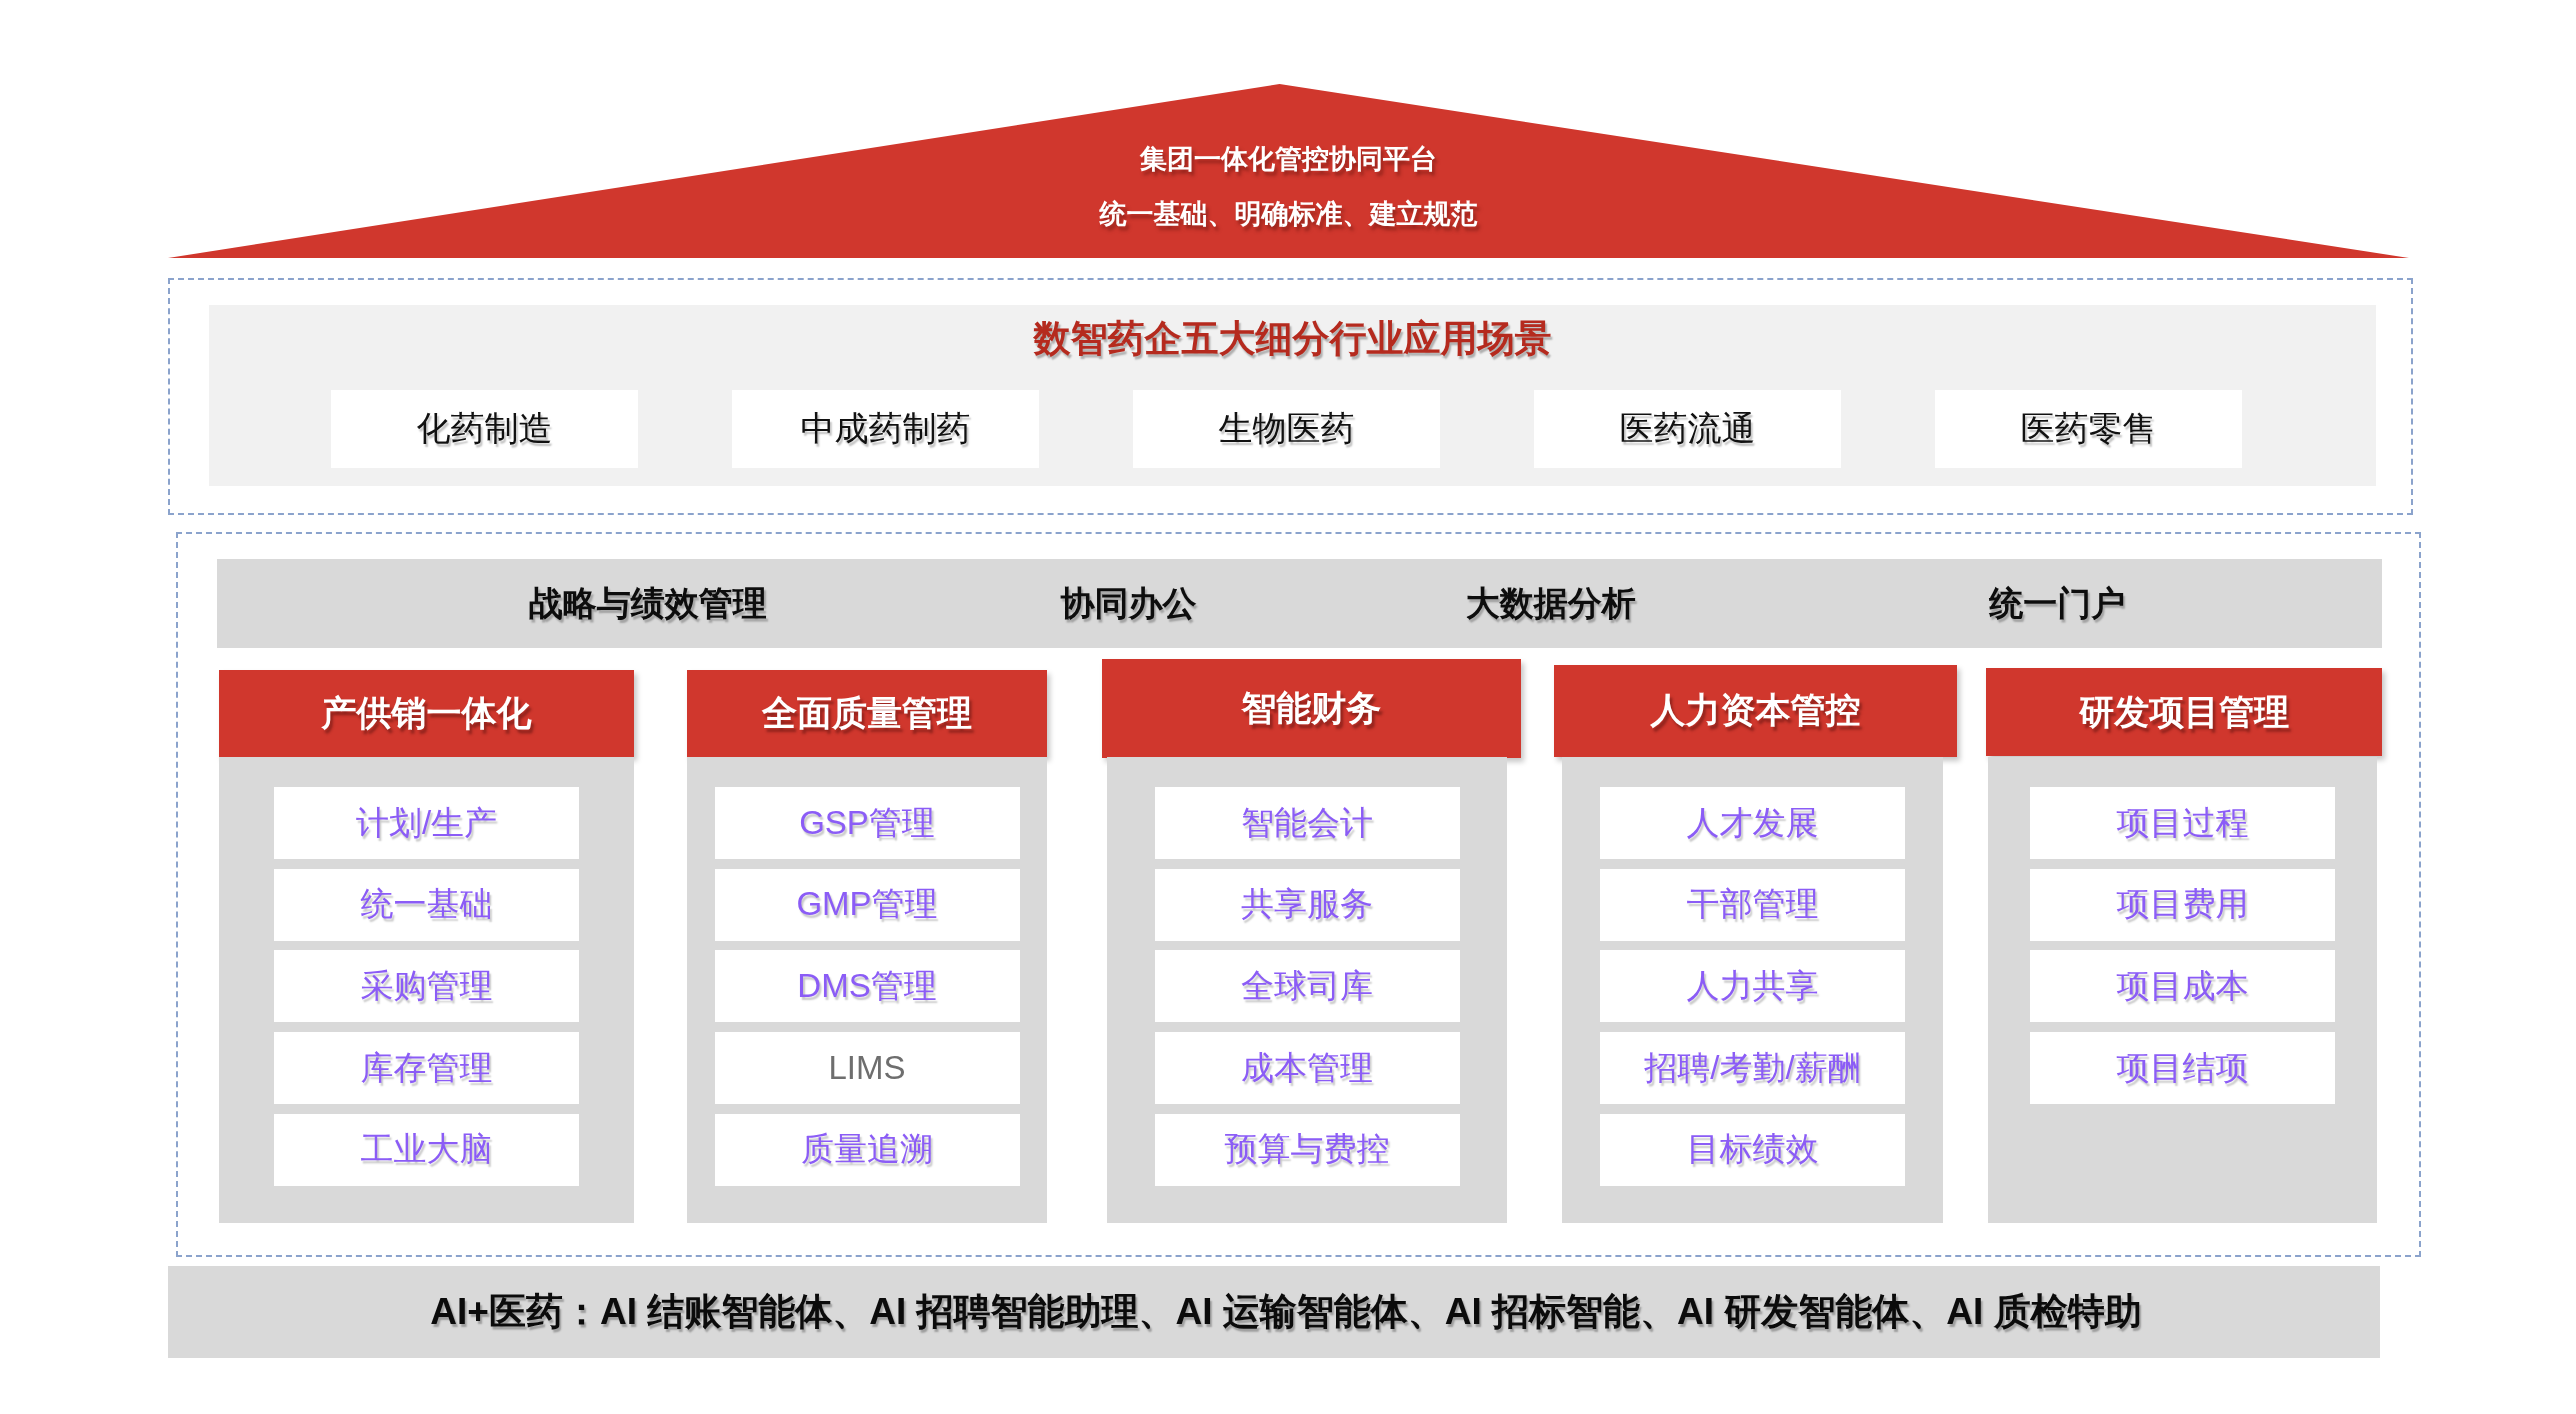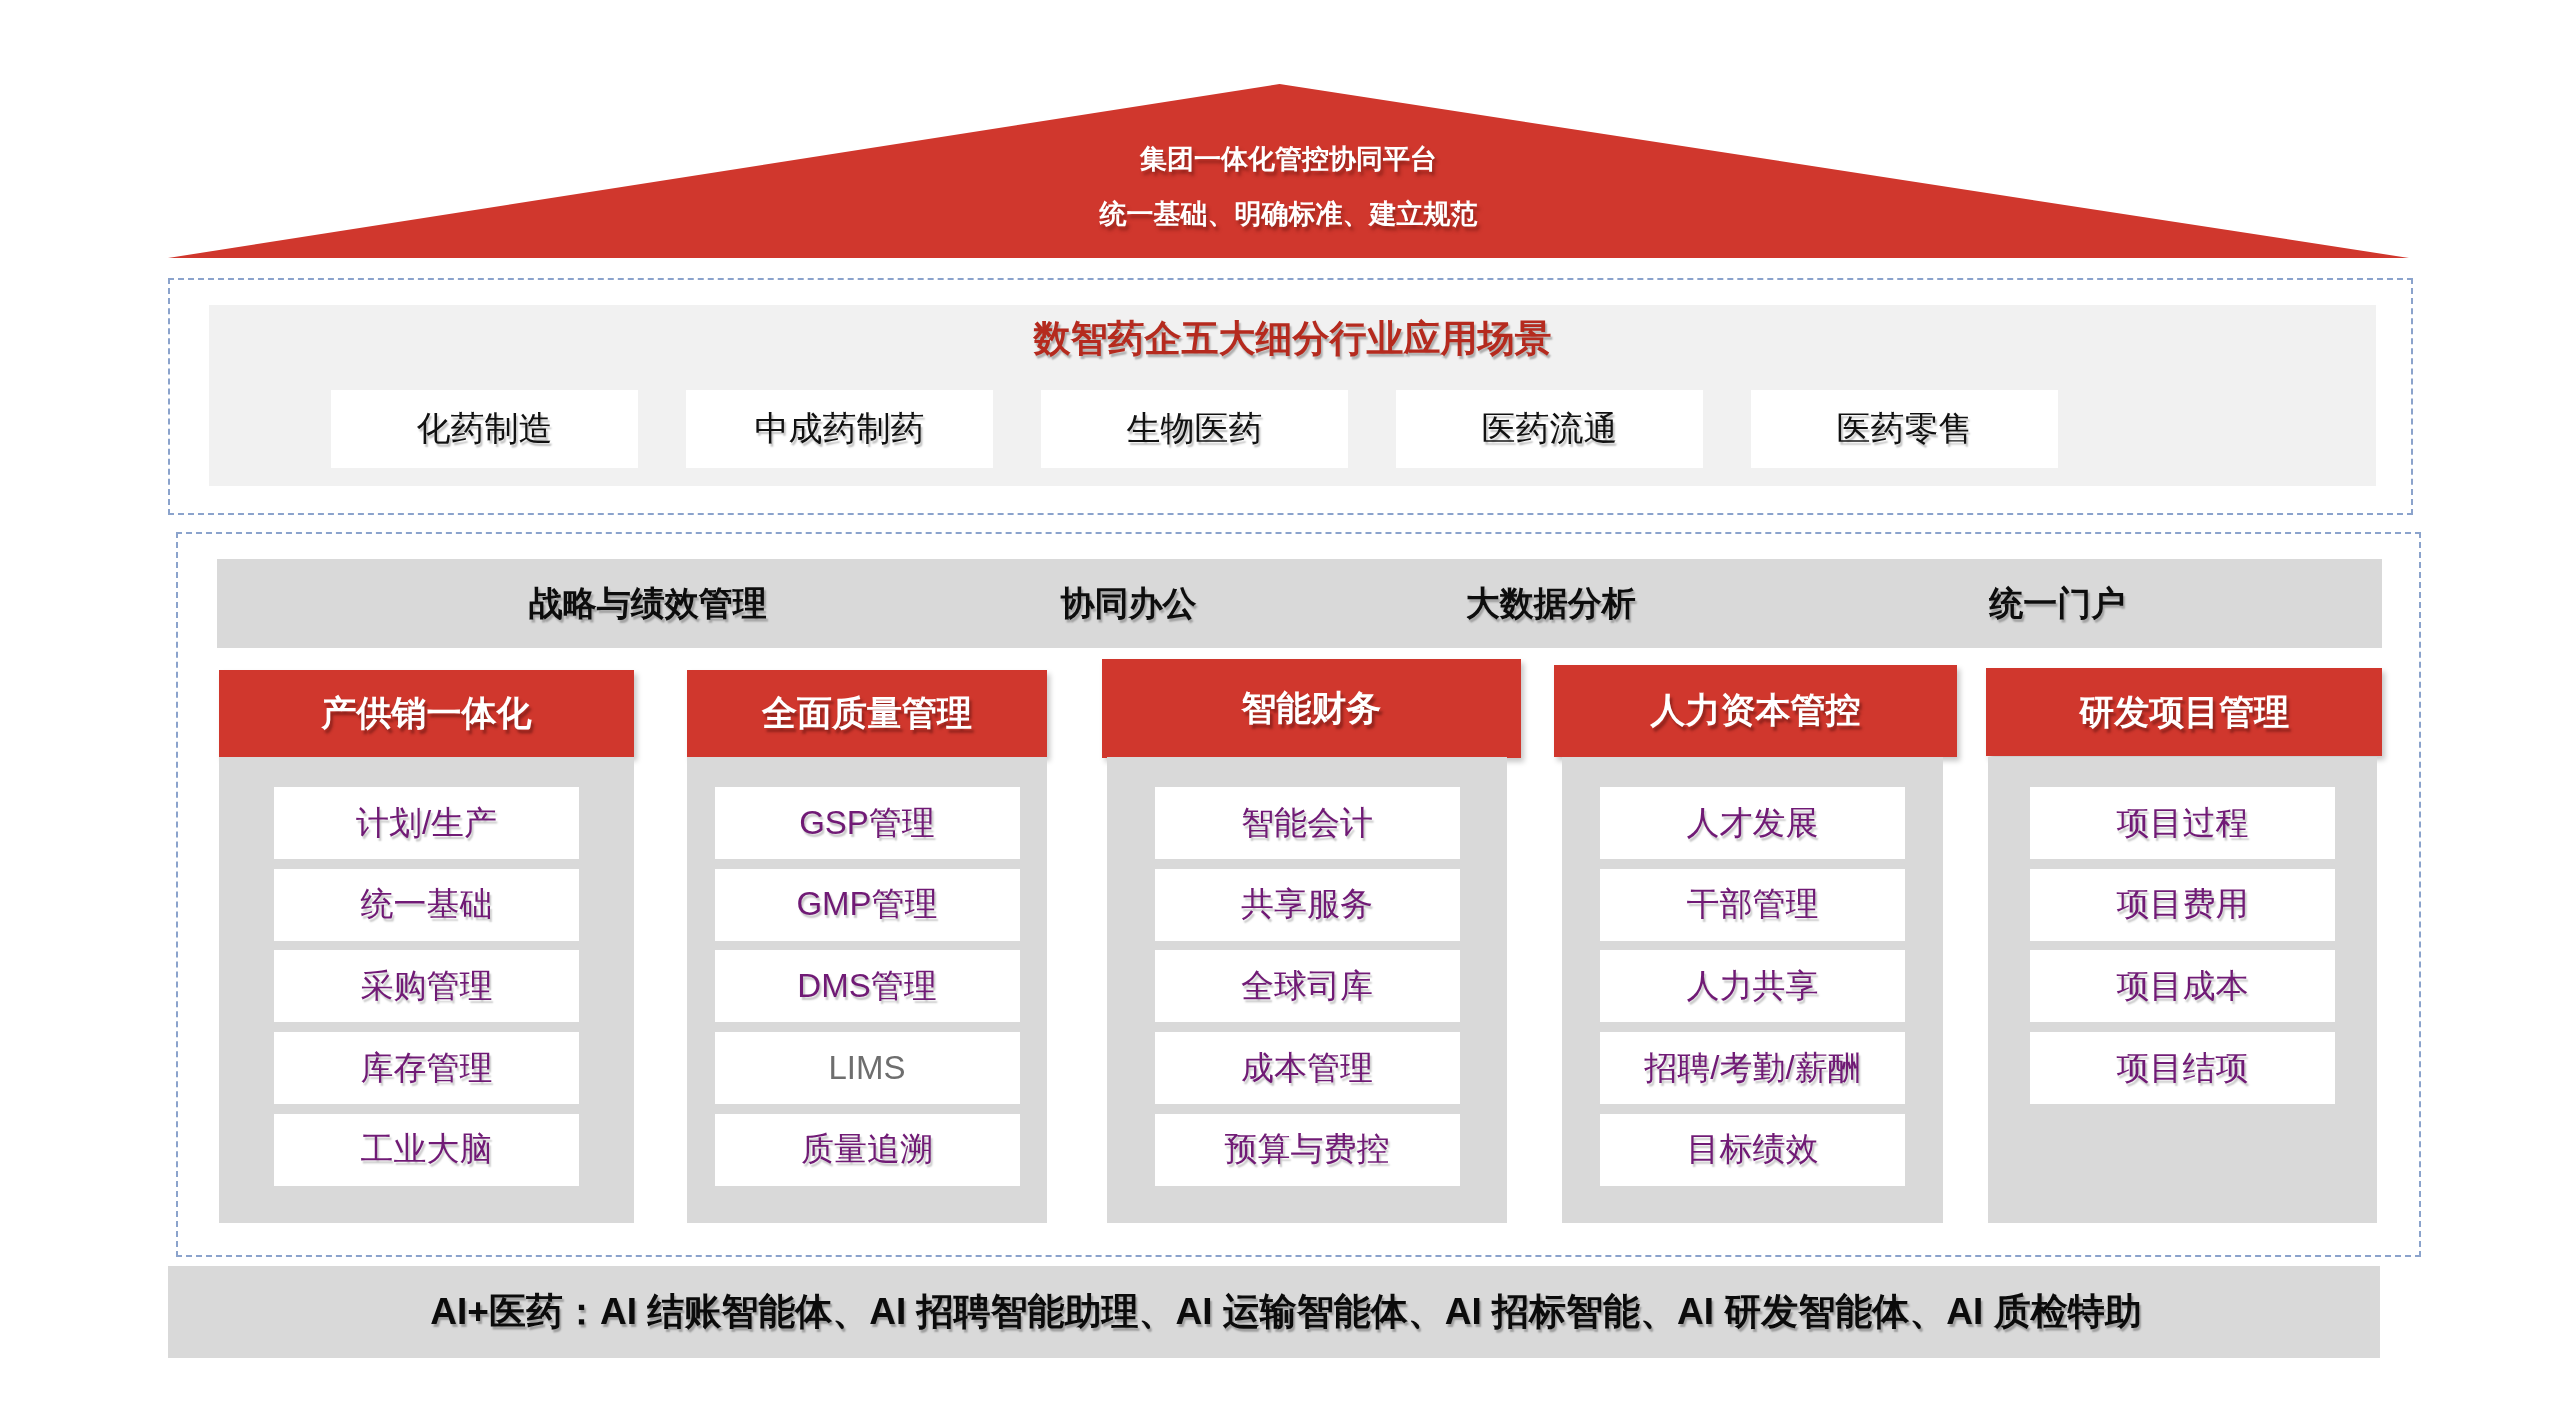--- a/index.html
+++ b/index.html
@@ -23,21 +23,21 @@
   .sec1 { left:168px; top:278px; width:2241px; height:233px; }
   .sec2 { left:176px; top:532px; width:2241px; height:721px; }
 
   
   .sec1-panel { position:absolute; left:39px; top:25px; width:2167px; height:181px; background:#f1f1f1; }
   .sec1-title {
     position:absolute; top:8.8px; left:0; right:0; text-align:center;
     font-size:37px; font-weight:bold; color:#b52a1e;
     text-shadow:1.8px 2.6px 1.8px rgba(0,0,0,0.28);
   }
-  .industry-row { position:absolute; top:85px; left:122px; display:flex; gap:48px; }
+  .industry-row { position:absolute; top:85px; left:122px; display:flex; gap:94px; }
   .industry-box {
     width:307px; height:78px; background:#ffffff;
     display:flex; align-items:center; justify-content:center;
     font-size:34px; color:#111111; text-shadow:1.8px 2.6px 1.8px rgba(0,0,0,0.25);
   }
 
   
   .topbar {
     position:absolute; left:39px; top:25px; width:2165px; height:89px;
     background:#d9d9d9;
@@ -69,21 +69,21 @@
 
   .col-body {
     position:absolute; left:0; right:0; top:87px; height:466px;
     background:#d9d9d9;
     display:flex; flex-direction:column; align-items:center;
     padding-top:30px; box-sizing:border-box; gap:9.7px;
   }
   .col-item {
     width:305px; height:72px; background:#ffffff; flex:none;
     display:flex; align-items:center; justify-content:center;
-    font-size:33px; color:#701a75; white-space:nowrap;
+    font-size:33px; color:#8b5cf6; white-space:nowrap;
     text-shadow:1.8px 2.6px 1.8px rgba(0,0,0,0.22);
   }
   .col-item.muted { color:#6e6e6e; text-shadow:none; }
 
   
   .ai-bar {
     position:absolute; left:168px; top:1266px; width:2212px; height:92px;
     background:#d9d9d9; display:flex; align-items:center; justify-content:center;
   }
   .ai-bar-text {

